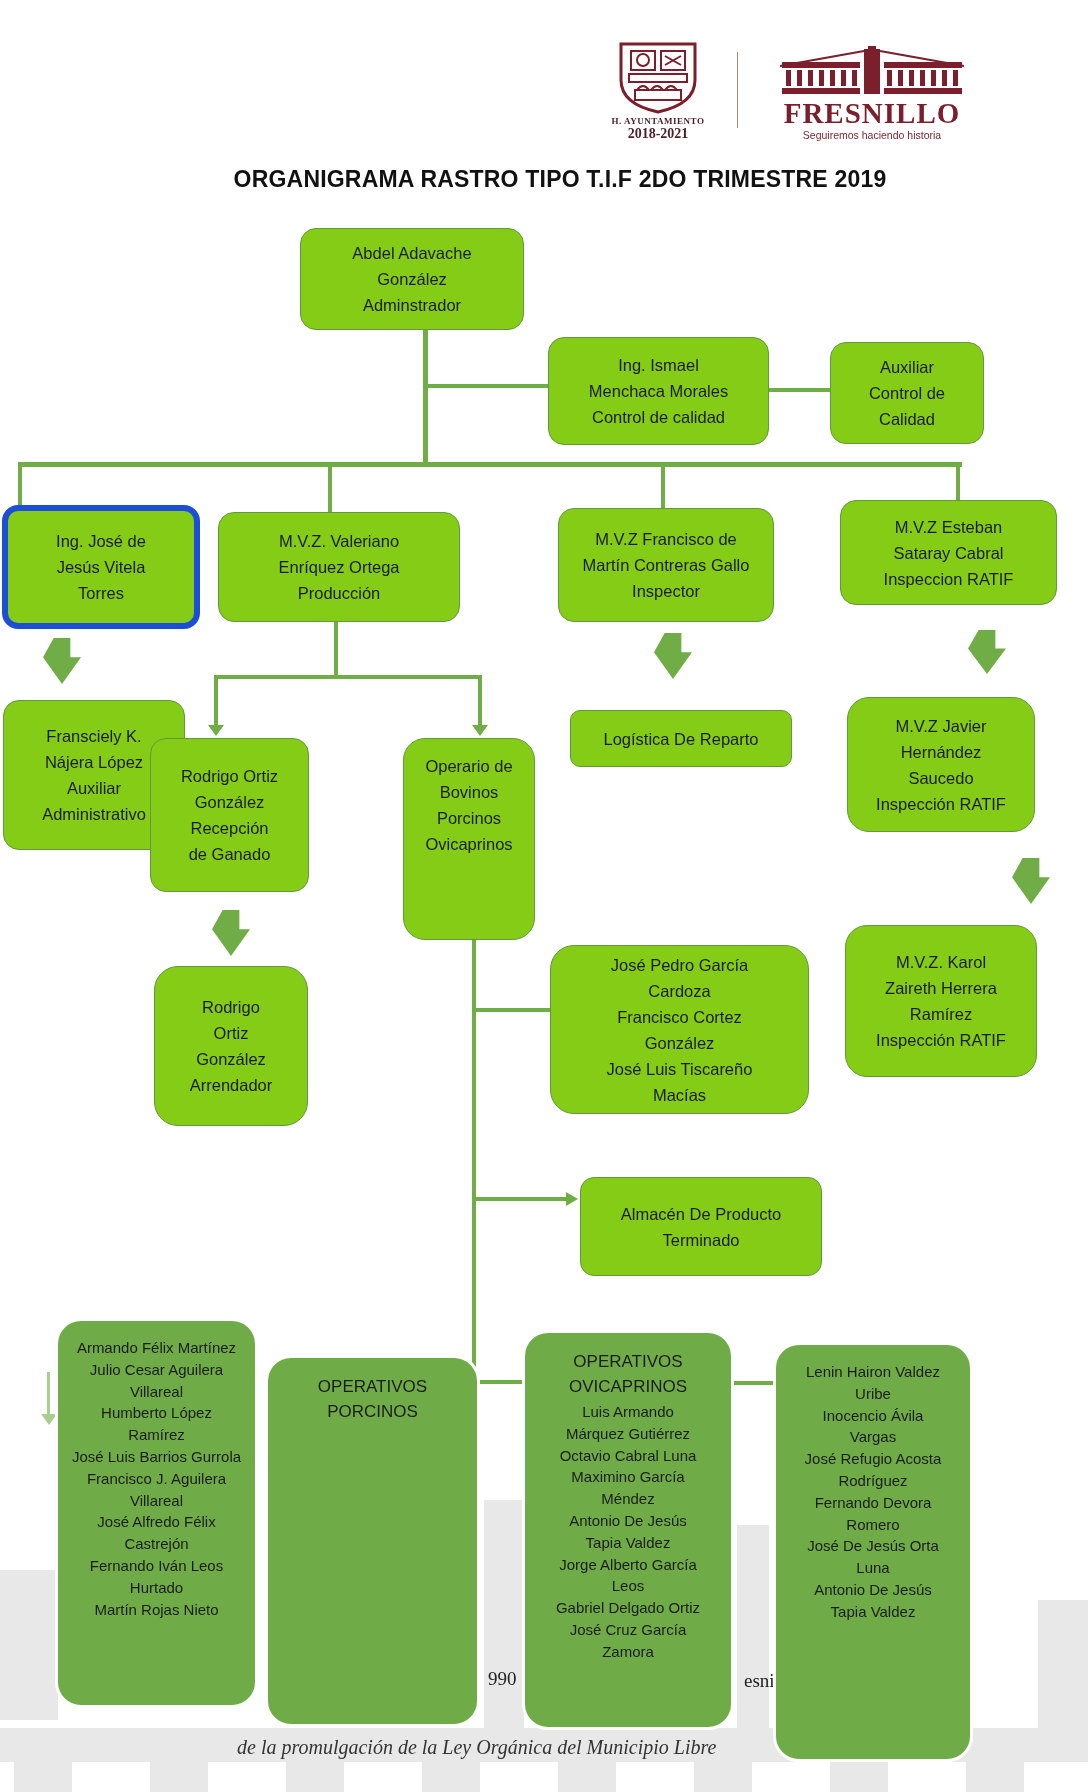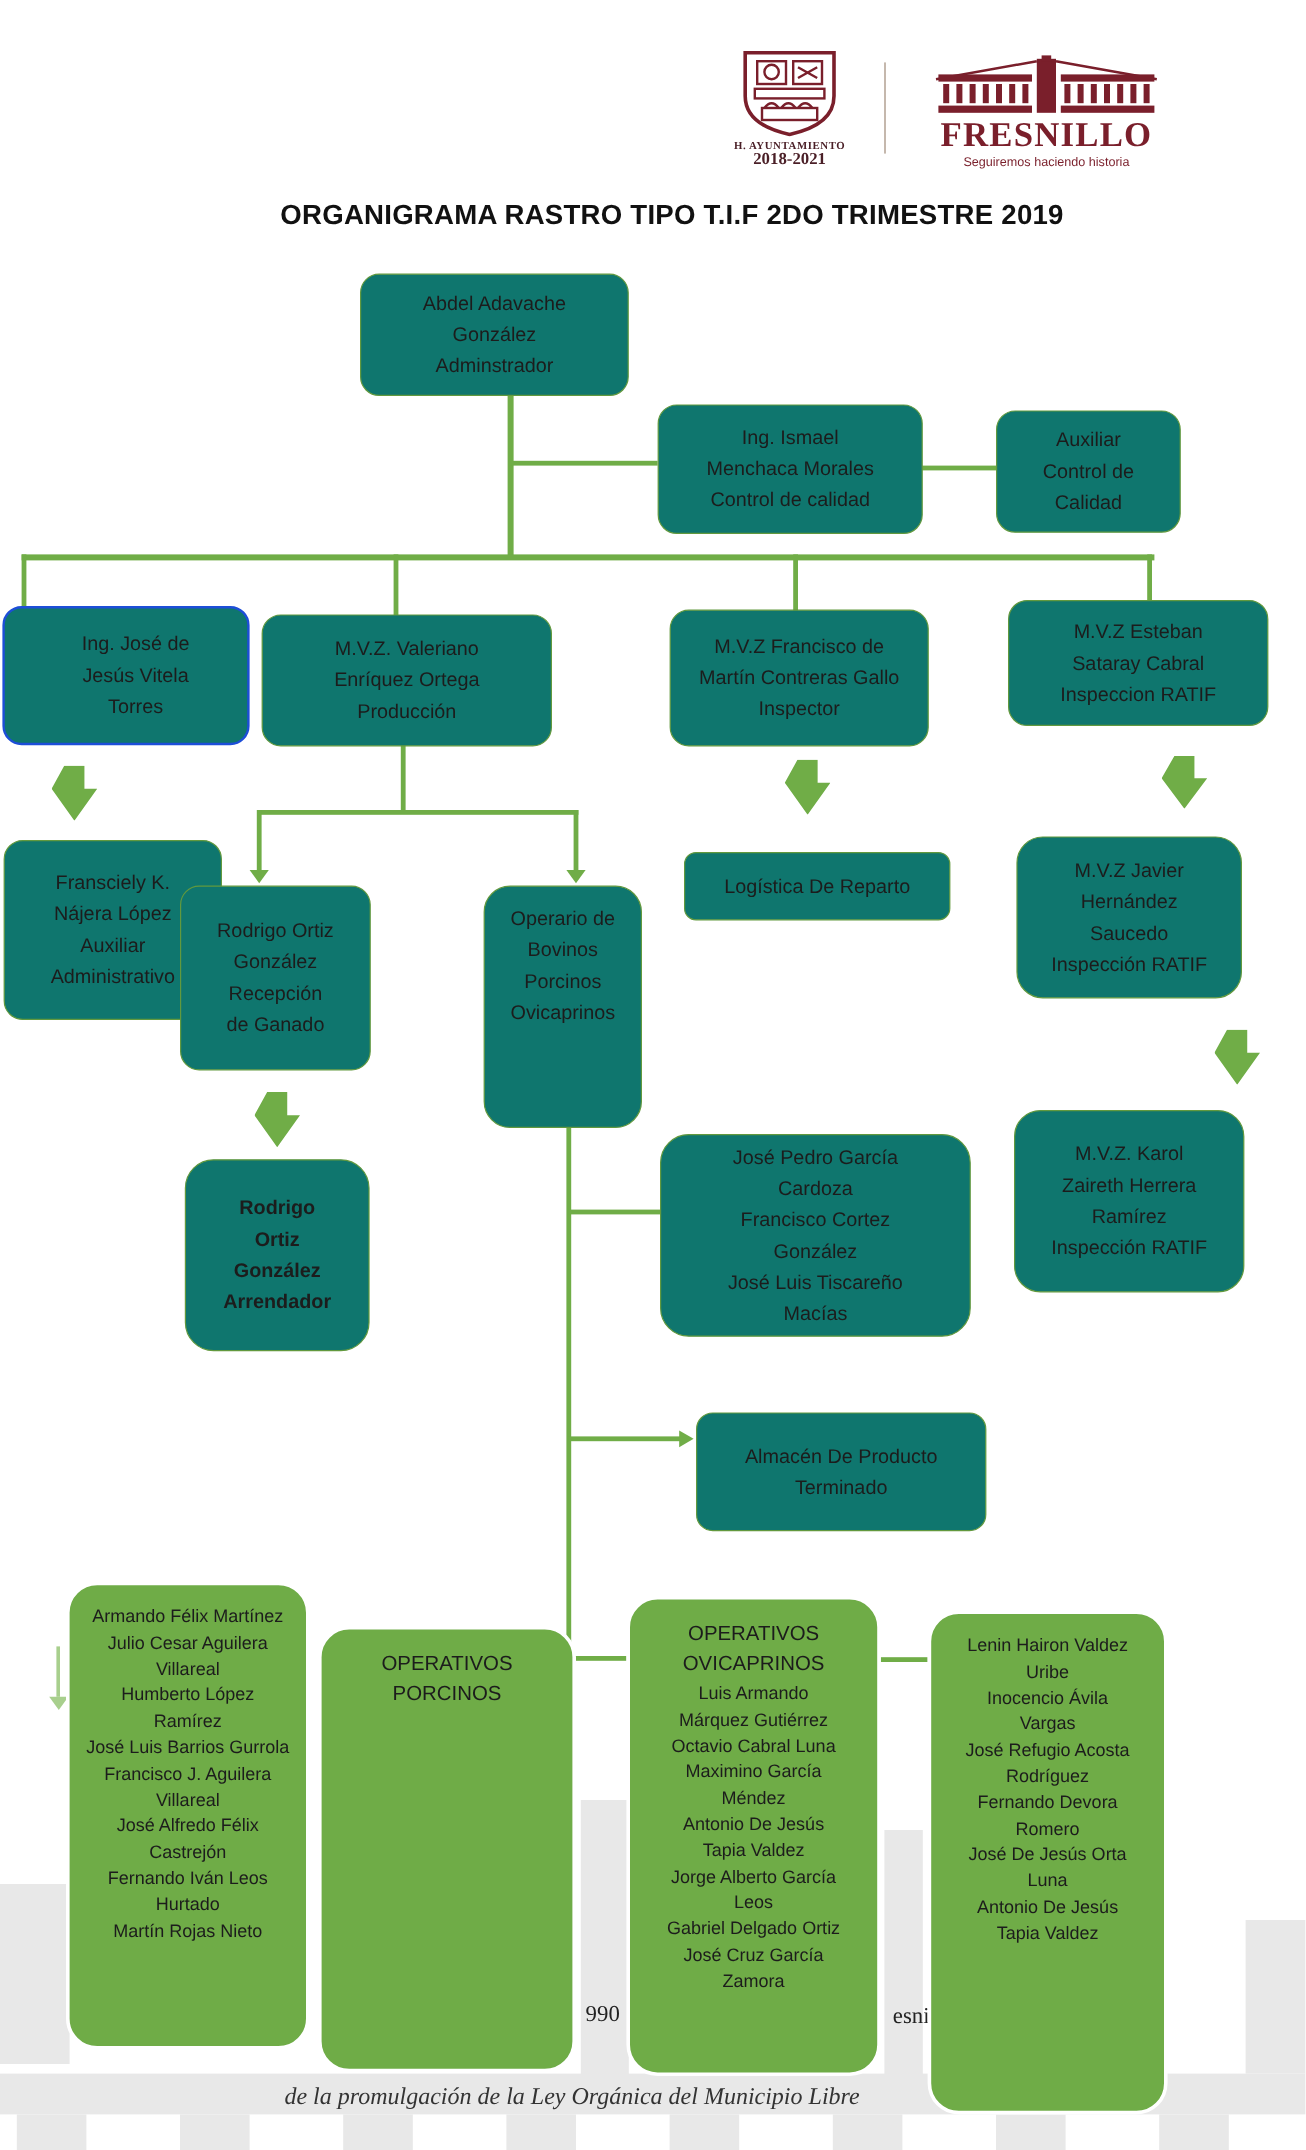--- a/index.html
+++ b/index.html
@@ -12,25 +12,25 @@
   .crest-caption1{font-family:"Liberation Serif",serif;font-weight:bold;font-size:9px;color:#4a1f27;letter-spacing:.5px;margin-top:2px;}
   .crest-caption2{font-family:"Liberation Serif",serif;font-weight:bold;font-size:14px;color:#4a1f27;}
   .logo-divider{position:absolute;left:737px;top:52px;width:1px;height:76px;background:#a08a78;}
   .brand-wrap{position:absolute;left:772px;top:46px;width:200px;text-align:center;}
   .brand-name{font-family:"Liberation Serif",serif;font-size:29px;font-weight:bold;color:#7a1f2b;letter-spacing:1px;line-height:30px;}
   .brand-tagline{font-size:10.5px;color:#7a1f2b;margin-top:1px;}
   
   .page-title{position:absolute;left:144px;top:166px;width:832px;text-align:center;
     font-size:23px;font-weight:bold;color:#111;letter-spacing:.2px;}
   
-  .node{position:absolute;background:#0f766e;border:1px solid #62993e;border-radius:16px;
+  .node{position:absolute;background:#84cc16;border:1px solid #62993e;border-radius:16px;
     display:flex;align-items:center;justify-content:center;text-align:center;z-index:3;
     font-size:16.5px;line-height:26px;}
   .node .lbl{white-space:pre-line;width:100%;}
-  .node.dark-border{border:2px solid #1d4ed8;padding-left:16px;}
+  .node.dark-border{border:6px solid #1d4ed8;}
   .node.top-text{align-items:flex-start;}
   .node.top-text .lbl{padding-top:14px;}
   
   .team{position:absolute;background:#6fac47;border:3px solid #ffffff;border-radius:26px;
     z-index:3;text-align:center;padding-top:16px;box-sizing:border-box;}
   .team .t-title{font-size:17px;line-height:25px;white-space:pre-line;margin-bottom:2px;}
   .team .t-members{font-size:15px;line-height:21.8px;white-space:pre-line;}
   
   .ln{position:absolute;background:#70ad47;z-index:2;}
   .fat-arrow{position:absolute;background:#70ad47;z-index:2;
@@ -202,21 +202,21 @@
 </div>
 <div class="node" style="left:570px;top:710px;width:220px;height:55px;border-radius:10px;">
   <div class="lbl">Logística De Reparto</div>
 </div>
 <div class="node" style="left:847px;top:697px;width:186px;height:133px;border-radius:22px;">
   <div class="lbl">M.V.Z Javier
 Hernández
 Saucedo
 Inspección RATIF</div>
 </div>
-<div class="node" style="left:154px;top:966px;width:152px;height:158px;border-radius:24px;font-weight:bold;">
+<div class="node" style="left:154px;top:966px;width:152px;height:158px;border-radius:24px;">
   <div class="lbl">Rodrigo
 Ortiz
 González
 Arrendador</div>
 </div>
 <div class="node" style="left:550px;top:945px;width:257px;height:167px;border-radius:24px;">
   <div class="lbl">José Pedro García
 Cardoza
 Francisco Cortez
 González

